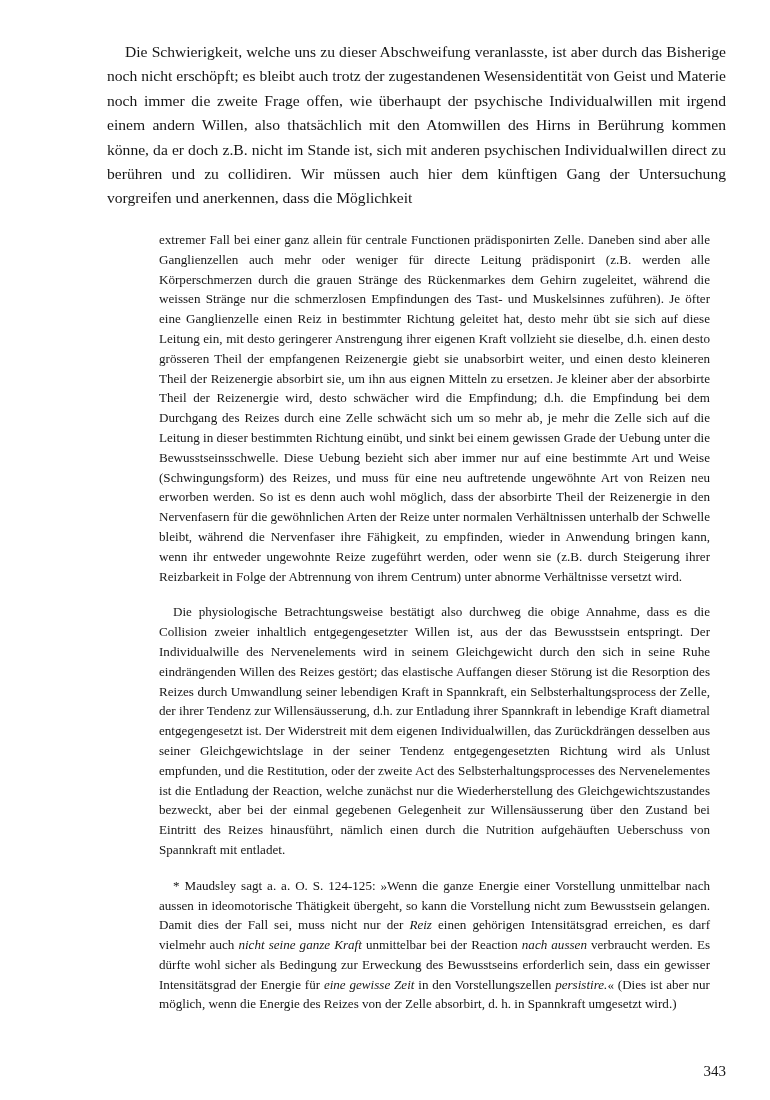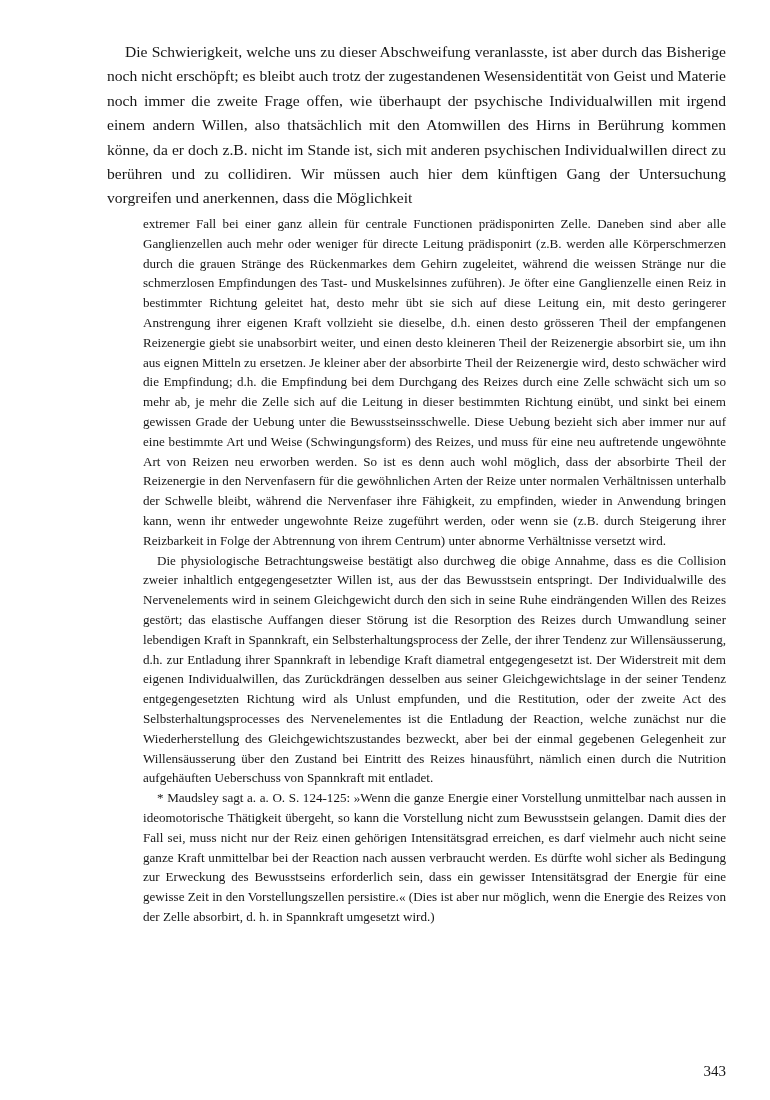--- a/index.html
+++ b/index.html
@@ -26,23 +26,23 @@
   }
   .small-block {
     position: absolute;
     left: 143px;
     top: 214px;
     width: 583px;
     font-size: 13.1px;
     line-height: 19.8px;
     text-align: justify;
   }
-  .small-block p { margin: 0; }
+  .small-block p { margin: 16px; }
   .indent { text-indent: 14px; }
-  .it { }
+  .it { font-style: italic; }
   .page-number {
     position: absolute;
     right: 44px;
     top: 1063px;
     font-size: 15px;
   }
 </style>
 </head>
 <body>
 

